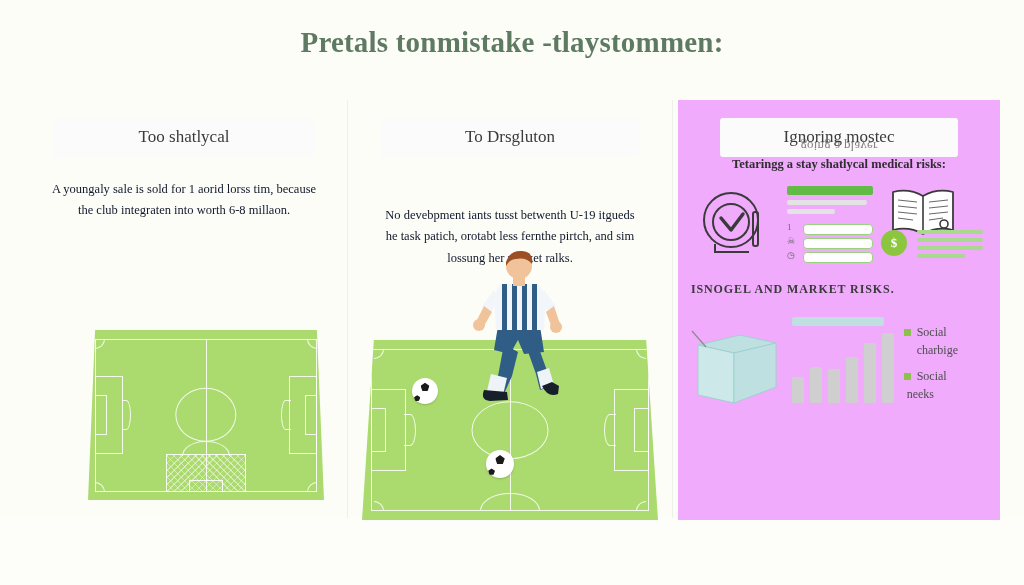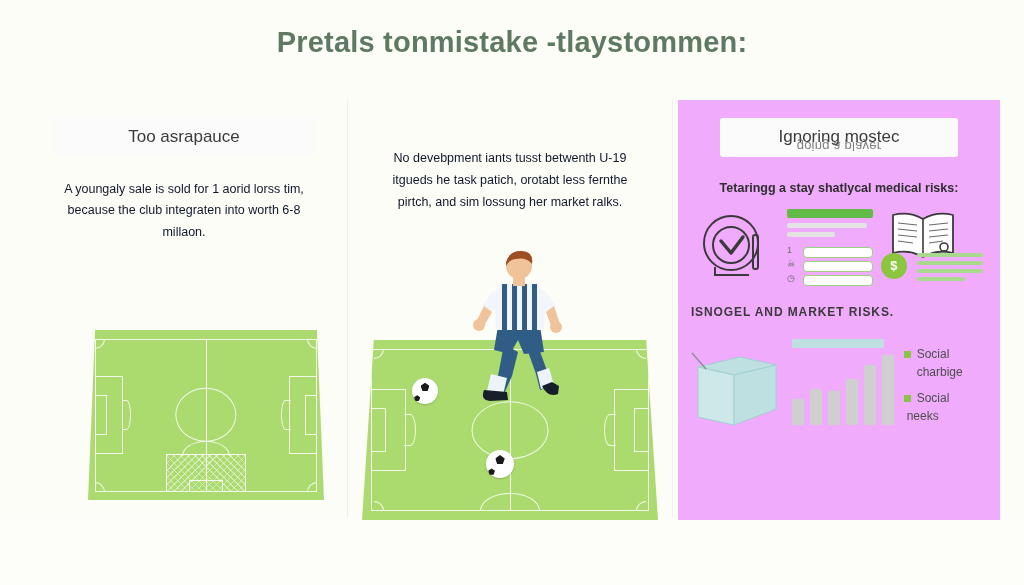--- a/index.html
+++ b/index.html
@@ -12,20 +12,21 @@
     background: #fdfdfa;
     font-family: "Liberation Sans", sans-serif;
     overflow: hidden;
     position: relative;
   }
   #page {
     position: relative;
     width: 1024px;
     height: 518px;
     background: #fdfdf8;
+    font-family: Liberation Serif, serif;
   }
 
   
   .title {
     position: absolute;
     left: 0;
     top: 26px;
     width: 1024px;
     text-align: center;
     font-size: 29px;
@@ -133,21 +134,21 @@
     background:#1a1a1a; border-radius:2px;
     box-shadow: 2.2em 0 0 -0.02em #1a1a1a;
     clip-path: polygon(50% 0, 100% 38%, 80% 100%, 20% 100%, 0 38%);
   }
 
   
   .player { position:absolute; }
 
   
   .c3-lead {
-    margin: 24px auto 0 auto; width: 90%;
+    margin: 0 auto 0 auto; width: 90%;
     text-align:center; font-size:12.5px; font-weight:bold; color:#2e2e2e;
   }
   .icon-row { position:relative; margin: 10px auto 0 auto; width: 92%; height: 86px; }
   .sub-text {
     margin: 10px auto 0 auto; width: 92%;
     font-size: 12.5px; line-height: 1.75; color: #5a5a5a; text-align:center;
   }
   .c3-subhead {
     margin: 14px auto 14px auto; width: 92%;
     font-size: 12px; font-weight:bold; letter-spacing:.9px; color:#3a3a3a;
@@ -174,21 +175,21 @@
 <body>
 
 <div id="page">
 
   <div class="title">Pretals tonmistake -tlaystommen:</div>
 
   <div class="divider d1"></div>
   <div class="divider d2"></div>
 
   <div class="col col1">
-    <div class="col-head">Too asrapauce</div>
+    <div class="col-head">Too shatlycal</div>
     <div class="col-body">A youngaly sale is sold for 1 aorid lorss tim, because the club integraten into worth 6-8 millaon.</div>
 
     <div class="pitch-wrap" style="left:64px; top:230px; width:236px; height:170px;">
       <div class="pitch" style="width:236px;height:170px;clip-path:polygon(3% 0,97% 0,100% 100%,0 100%);">
         <div class="p-line p-out"></div>
         <div class="p-line p-mid"></div>
         <div class="p-line p-circle"></div>
         <div class="p-line p-boxL"></div>
         <div class="p-line p-boxR"></div>
         <div class="p-line p-gboxL"></div>
@@ -200,20 +201,21 @@
         <div class="p-goalsmall"></div>
         <div class="p-corner" style="left:3%;top:5%;border-radius:0 0 10px 0;border-top:none;border-left:none;"></div>
         <div class="p-corner" style="right:3%;top:5%;border-radius:0 0 0 10px;border-top:none;border-right:none;"></div>
         <div class="p-corner" style="left:3%;bottom:5%;border-radius:0 10px 0 0;border-bottom:none;border-left:none;"></div>
         <div class="p-corner" style="right:3%;bottom:5%;border-radius:10px 0 0 0;border-bottom:none;border-right:none;"></div>
       </div>
     </div>
   </div>
 
   <div class="col col2">
+    <div class="col-head">To Drsgluton</div>
     <div class="col-body">No devebpment iants tusst betwenth U-19 itgueds he task patich, orotabt less fernthe pirtch, and sim lossung her market ralks.</div>
 
     <div class="pitch-wrap" style="left:10px; top:240px; width:296px; height:180px;">
       <div class="pitch" style="width:296px;height:180px;clip-path:polygon(4% 0,96% 0,100% 100%,0 100%);">
         <div class="p-line p-out"></div>
         <div class="p-line p-mid"></div>
         <div class="p-line p-circle"></div>
         <div class="p-line p-boxL"></div>
         <div class="p-line p-boxR"></div>
         <div class="p-line p-gboxL"></div>

